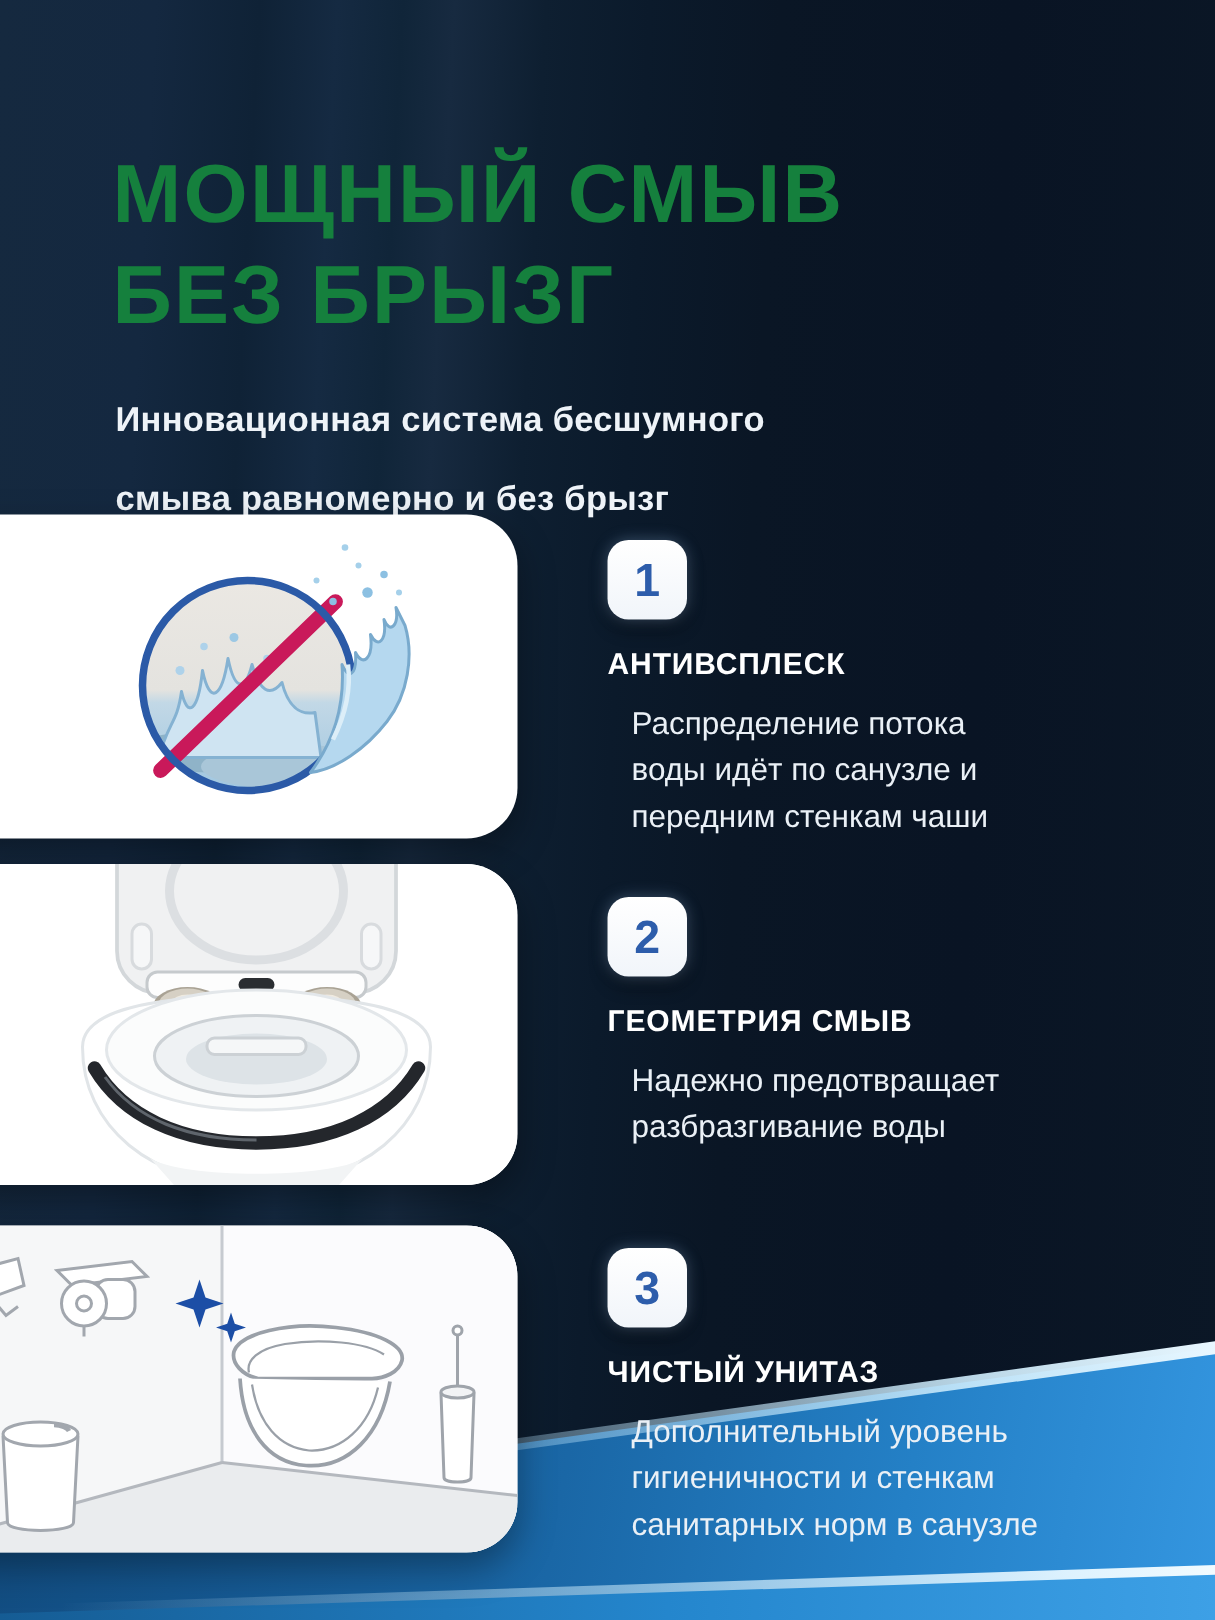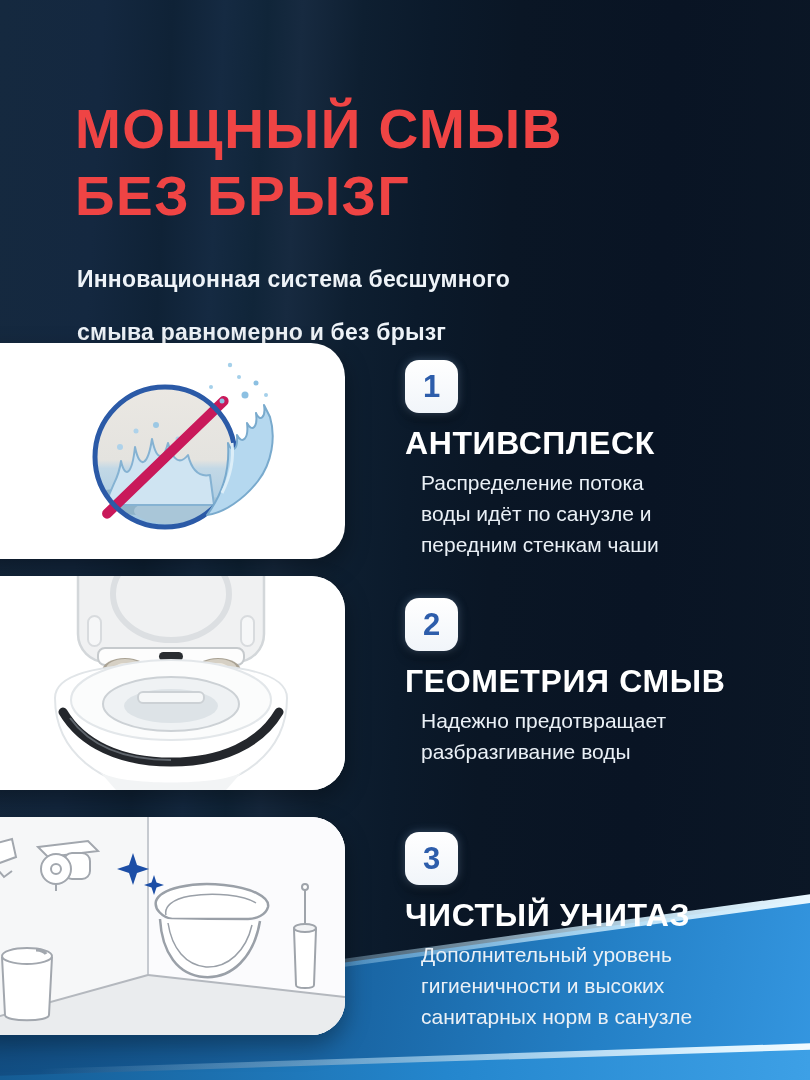--- a/index.html
+++ b/index.html
@@ -30,21 +30,21 @@
   }
   .band-streak-low{
     clip-path:polygon(0 99.1%,100% 96.6%,100% 97.4%,0 99.8%);
     background:linear-gradient(90deg,rgba(190,228,250,0) 5%,rgba(205,236,252,.55) 50%,#ddf2fe 88%,#f2fbff 100%);
   }
   .band-bottom{
     clip-path:polygon(0 99.6%,100% 97.2%,100% 100%,0 100%);
     background:linear-gradient(90deg,#155c94 0%,#2486cd 55%,#3da0e6 100%);
   }
   .title{
-    position:absolute;left:75px;top:96px;margin:0;color:#ef4444;
+    position:absolute;left:75px;top:96px;margin:0;color:#15803d;
     font-size:55px;line-height:67px;font-weight:bold;letter-spacing:1.5px;
   }
   .title span{display:block;}
   .subtitle{
     position:absolute;left:77px;top:243px;margin:0;color:#eef3f8;
     font-size:23px;line-height:33px;font-weight:bold;letter-spacing:.2px;
   }
   .subtitle span{display:block;margin-top:20px;}
   .card{
     position:absolute;left:-40px;width:385px;border-radius:34px;
@@ -57,21 +57,21 @@
   .card3{top:817px;height:218px;}
   .feature{position:absolute;left:405px;width:345px;color:#ffffff;}
   .f1{top:360px;} .f2{top:598px;} .f3{top:832px;}
   .badge{
     width:53px;height:53px;border-radius:14px;
     background:linear-gradient(180deg,#ffffff 0%,#f1f5fa 100%);
     display:flex;align-items:center;justify-content:center;
     font-size:31px;font-weight:bold;color:#2d5dab;
     box-shadow:0 0 10px rgba(150,190,235,.35),0 6px 12px rgba(0,0,0,.45);
   }
-  .feature h2{margin:16px 0 0;font-size:32px;line-height:28px;font-weight:bold;letter-spacing:.6px;}
+  .feature h2{margin:16px 0 0;font-size:20px;line-height:28px;font-weight:bold;letter-spacing:.6px;}
   .feature p{margin:10px 16px 0;font-size:21px;line-height:31px;font-weight:normal;color:#eaf0f6;}
   .feature p span{display:block;}
 </style>
 </head>
 <body>
 
 <div class="poster">
   <div class="layer bg-curtain"></div>
   <div class="layer band-main"></div>
   <div class="layer band-streak-main"></div>
@@ -215,17 +215,17 @@
     </p>
   </section>
 
   <section class="feature f3">
     <div class="badge">
       <span>3</span>
     </div>
     <h2>ЧИСТЫЙ УНИТАЗ</h2>
     <p>
       <span>Дополнительный уровень</span>
-      <span>гигиеничности и высоких</span>
+      <span>гигиеничности и стенкам</span>
       <span>санитарных норм в санузле</span>
     </p>
   </section>
 </div>
 
 </body></html>

